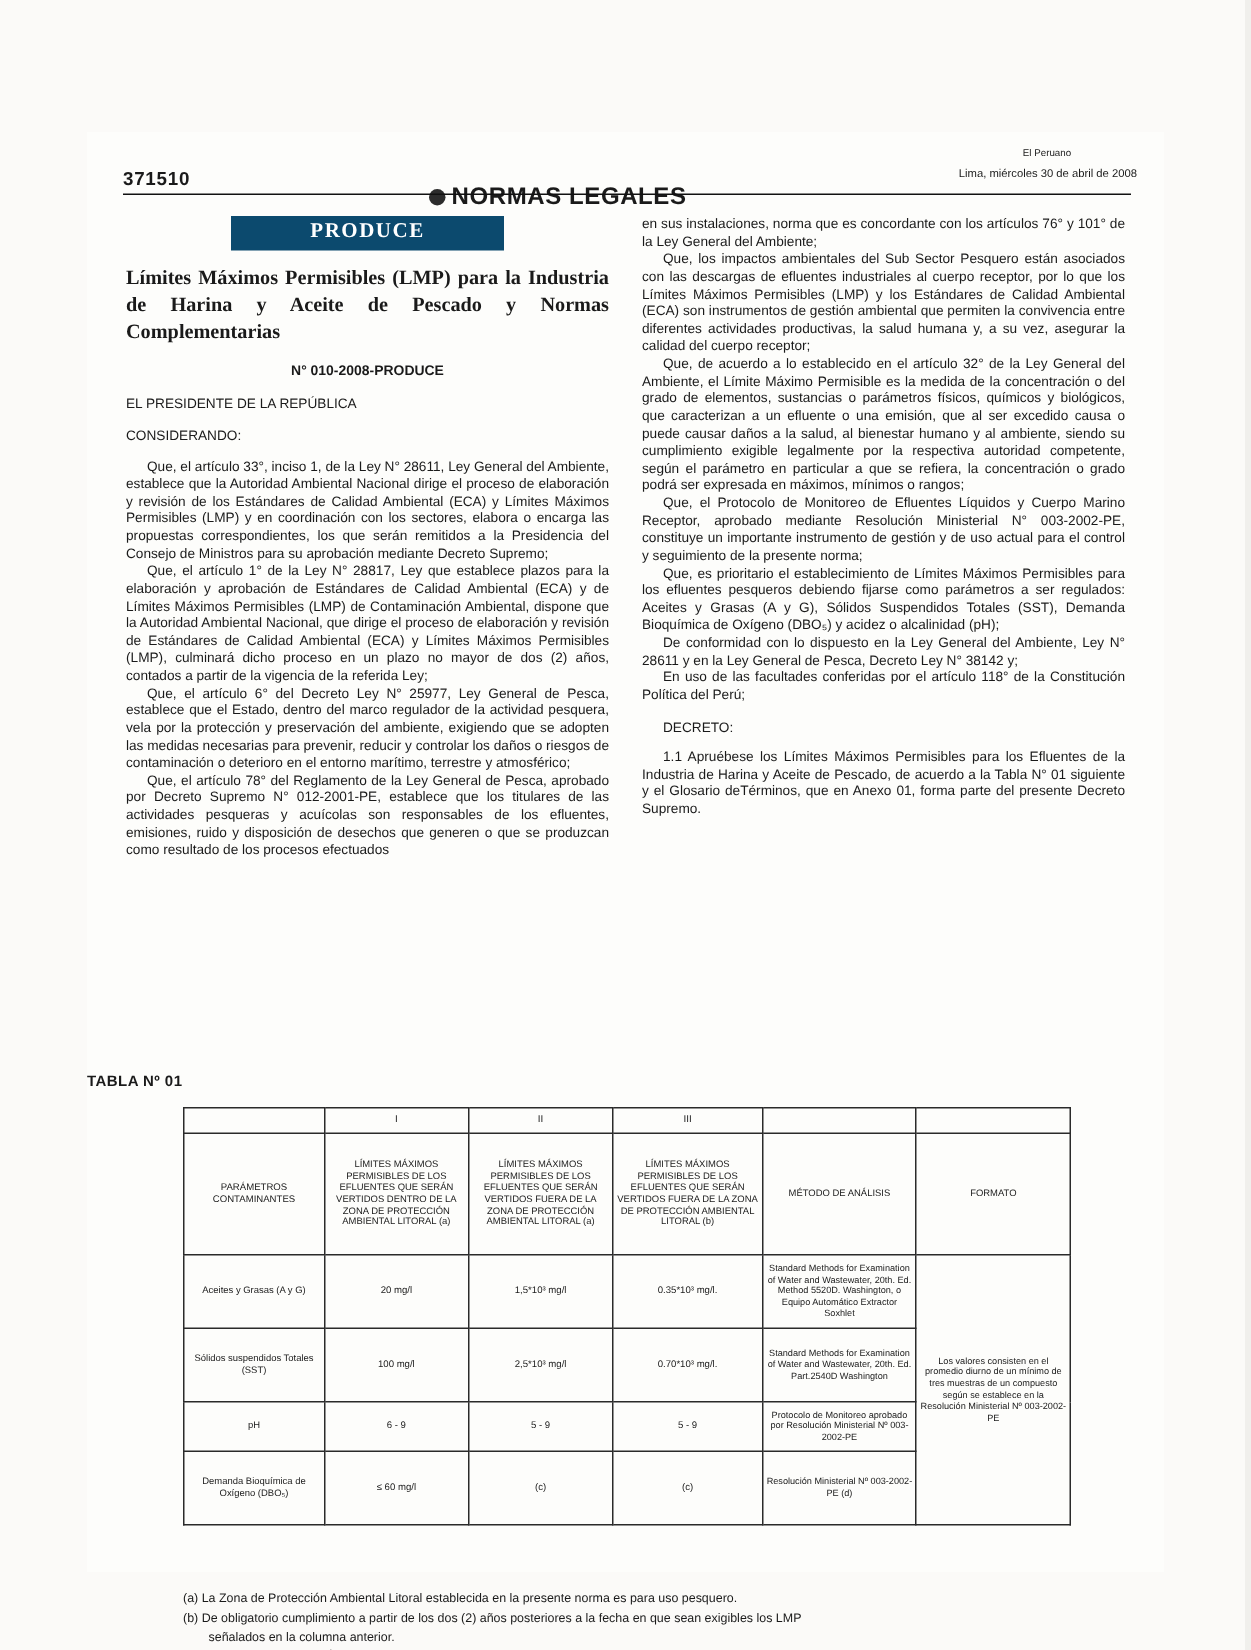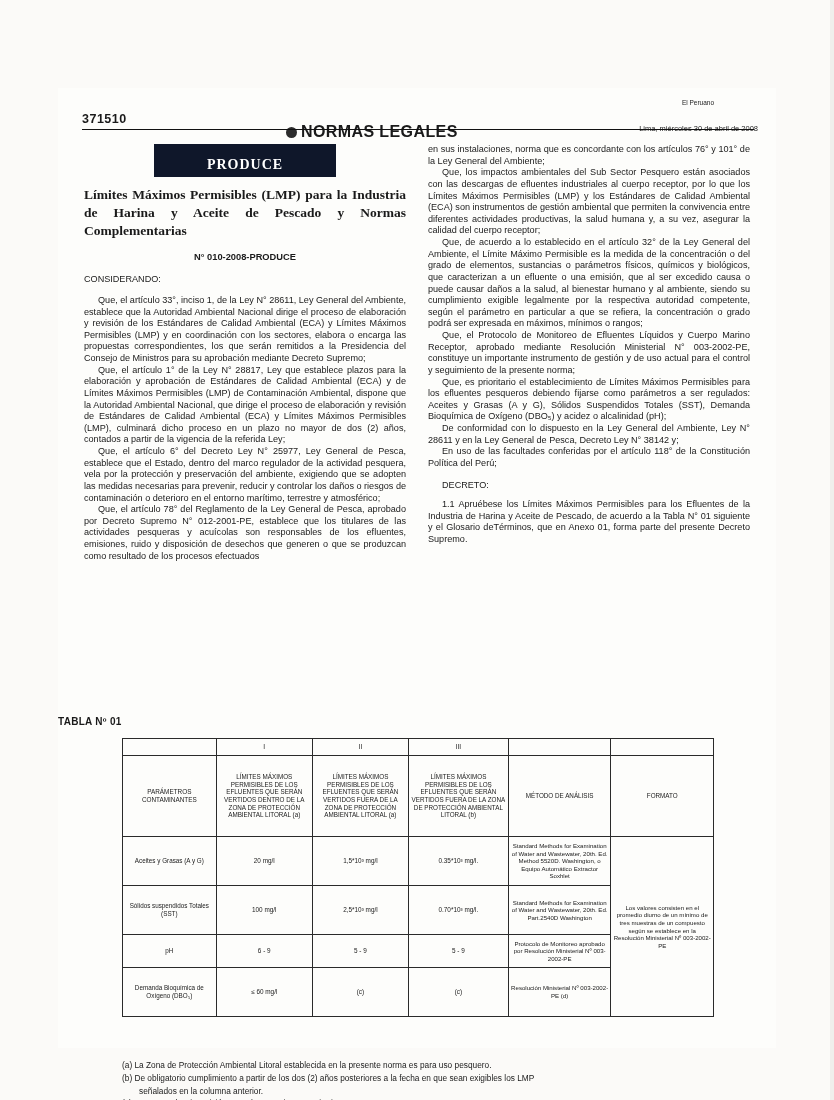--- a/index.html
+++ b/index.html
@@ -64,21 +64,21 @@
     position: absolute;
     right: 18px;
     top: -9px;
     font-size: 6.5px;
     text-align: center;
     width: 120px;
   }
   .fecha {
     position: absolute;
     right: 18px;
-    top: 16px;
+    top: 3px;
     font-size: 7.5px;
     text-align: right;
     width: 180px;
   }
   .hdr-rule {
     position: absolute;
     left: 24px;
     top: 21px;
     width: 672px;
     border-top: 1px solid #111;
@@ -92,28 +92,28 @@
     font-size: 9.1px;
     line-height: 1.28;
     text-align: justify;
   }
   .col.left { left: 26px; }
   .col.right { left: 370px; }
 
   .produce-bar {
     width: 182px;
     margin: 0 auto 9px auto;
-    background: #0f172a;
+    background: #0c4a6e;
     color: #fff;
     text-align: center;
     font-family: "Liberation Serif", serif;
     font-weight: bold;
     font-size: 14px;
     letter-spacing: 1px;
-    padding: 12px 0 3px 0;
+    padding: 2px 0 3px 0;
   }
   .title {
     font-family: "Liberation Serif", serif;
     font-weight: bold;
     font-size: 13.5px;
     line-height: 1.33;
     text-align: justify;
     margin-bottom: 11px;
   }
   .ds {
@@ -236,20 +236,21 @@
       <div class="fecha">Lima, miércoles 30 de abril de 2008</div>
       <div class="hdr-rule"></div>
     </div>
 
     <div class="col left">
       <div class="produce-bar">PRODUCE</div>
       <div class="title">Límites Máximos Permisibles (LMP) para la Industria de Harina y Aceite de Pescado y Normas Complementarias</div>
       <div class="ds">
         <div>N° 010-2008-PRODUCE</div>
       </div>
+      <div class="lead">EL PRESIDENTE DE LA REPÚBLICA</div>
       <div class="lead2">CONSIDERANDO:</div>
       <p class="para">Que, el artículo 33°, inciso 1, de la Ley N° 28611, Ley General del Ambiente, establece que la Autoridad Ambiental Nacional dirige el proceso de elaboración y revisión de los Estándares de Calidad Ambiental (ECA) y Límites Máximos Permisibles (LMP) y en coordinación con los sectores, elabora o encarga las propuestas correspondientes, los que serán remitidos a la Presidencia del Consejo de Ministros para su aprobación mediante Decreto Supremo;</p>
       <p class="para">Que, el artículo 1° de la Ley N° 28817, Ley que establece plazos para la elaboración y aprobación de Estándares de Calidad Ambiental (ECA) y de Límites Máximos Permisibles (LMP) de Contaminación Ambiental, dispone que la Autoridad Ambiental Nacional, que dirige el proceso de elaboración y revisión de Estándares de Calidad Ambiental (ECA) y Límites Máximos Permisibles (LMP), culminará dicho proceso en un plazo no mayor de dos (2) años, contados a partir de la vigencia de la referida Ley;</p>
       <p class="para">Que, el artículo 6° del Decreto Ley N° 25977, Ley General de Pesca, establece que el Estado, dentro del marco regulador de la actividad pesquera, vela por la protección y preservación del ambiente, exigiendo que se adopten las medidas necesarias para prevenir, reducir y controlar los daños o riesgos de contaminación o deterioro en el entorno marítimo, terrestre y atmosférico;</p>
       <p class="para">Que, el artículo 78° del Reglamento de la Ley General de Pesca, aprobado por Decreto Supremo N° 012-2001-PE, establece que los titulares de las actividades pesqueras y acuícolas son responsables de los efluentes, emisiones, ruido y disposición de desechos que generen o que se produzcan como resultado de los procesos efectuados</p>
     </div>
 
     <div class="col right">
       <p class="para" style="text-indent:0">en sus instalaciones, norma que es concordante con los artículos 76° y 101° de la Ley General del Ambiente;</p>
       <p class="para">Que, los impactos ambientales del Sub Sector Pesquero están asociados con las descargas de efluentes industriales al cuerpo receptor, por lo que los Límites Máximos Permisibles (LMP) y los Estándares de Calidad Ambiental (ECA) son instrumentos de gestión ambiental que permiten la convivencia entre diferentes actividades productivas, la salud humana y, a su vez, asegurar la calidad del cuerpo receptor;</p>

